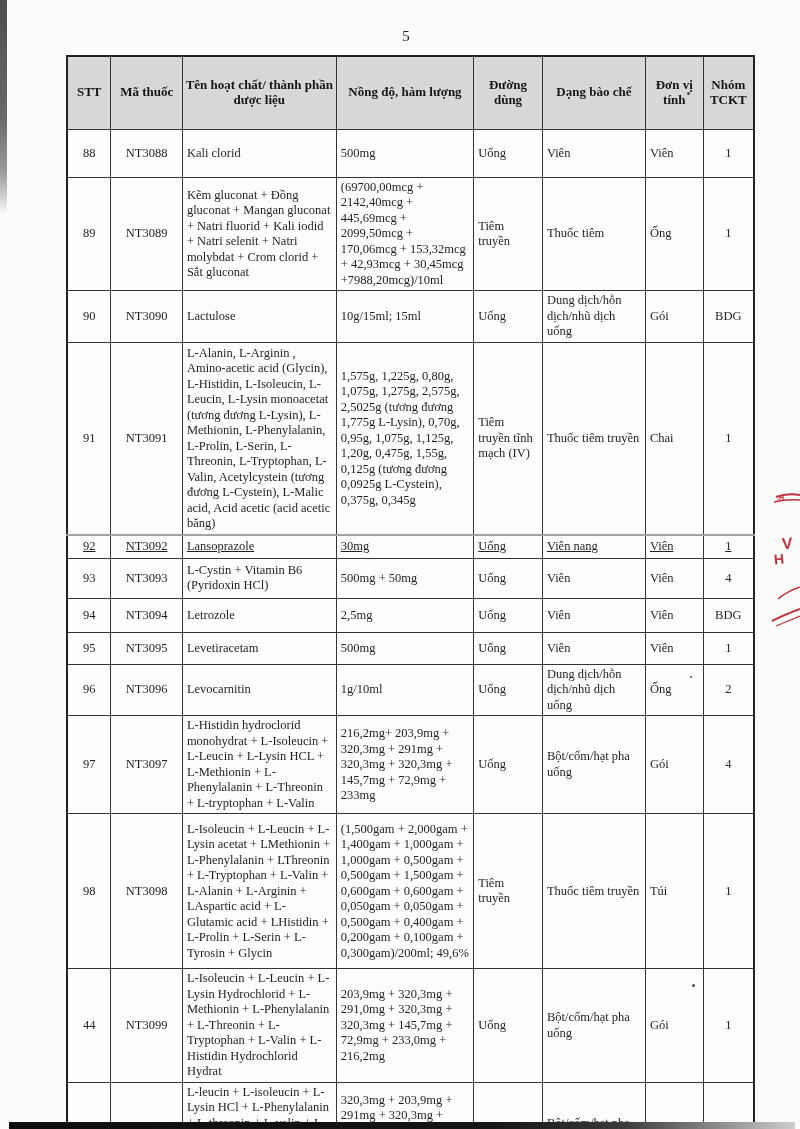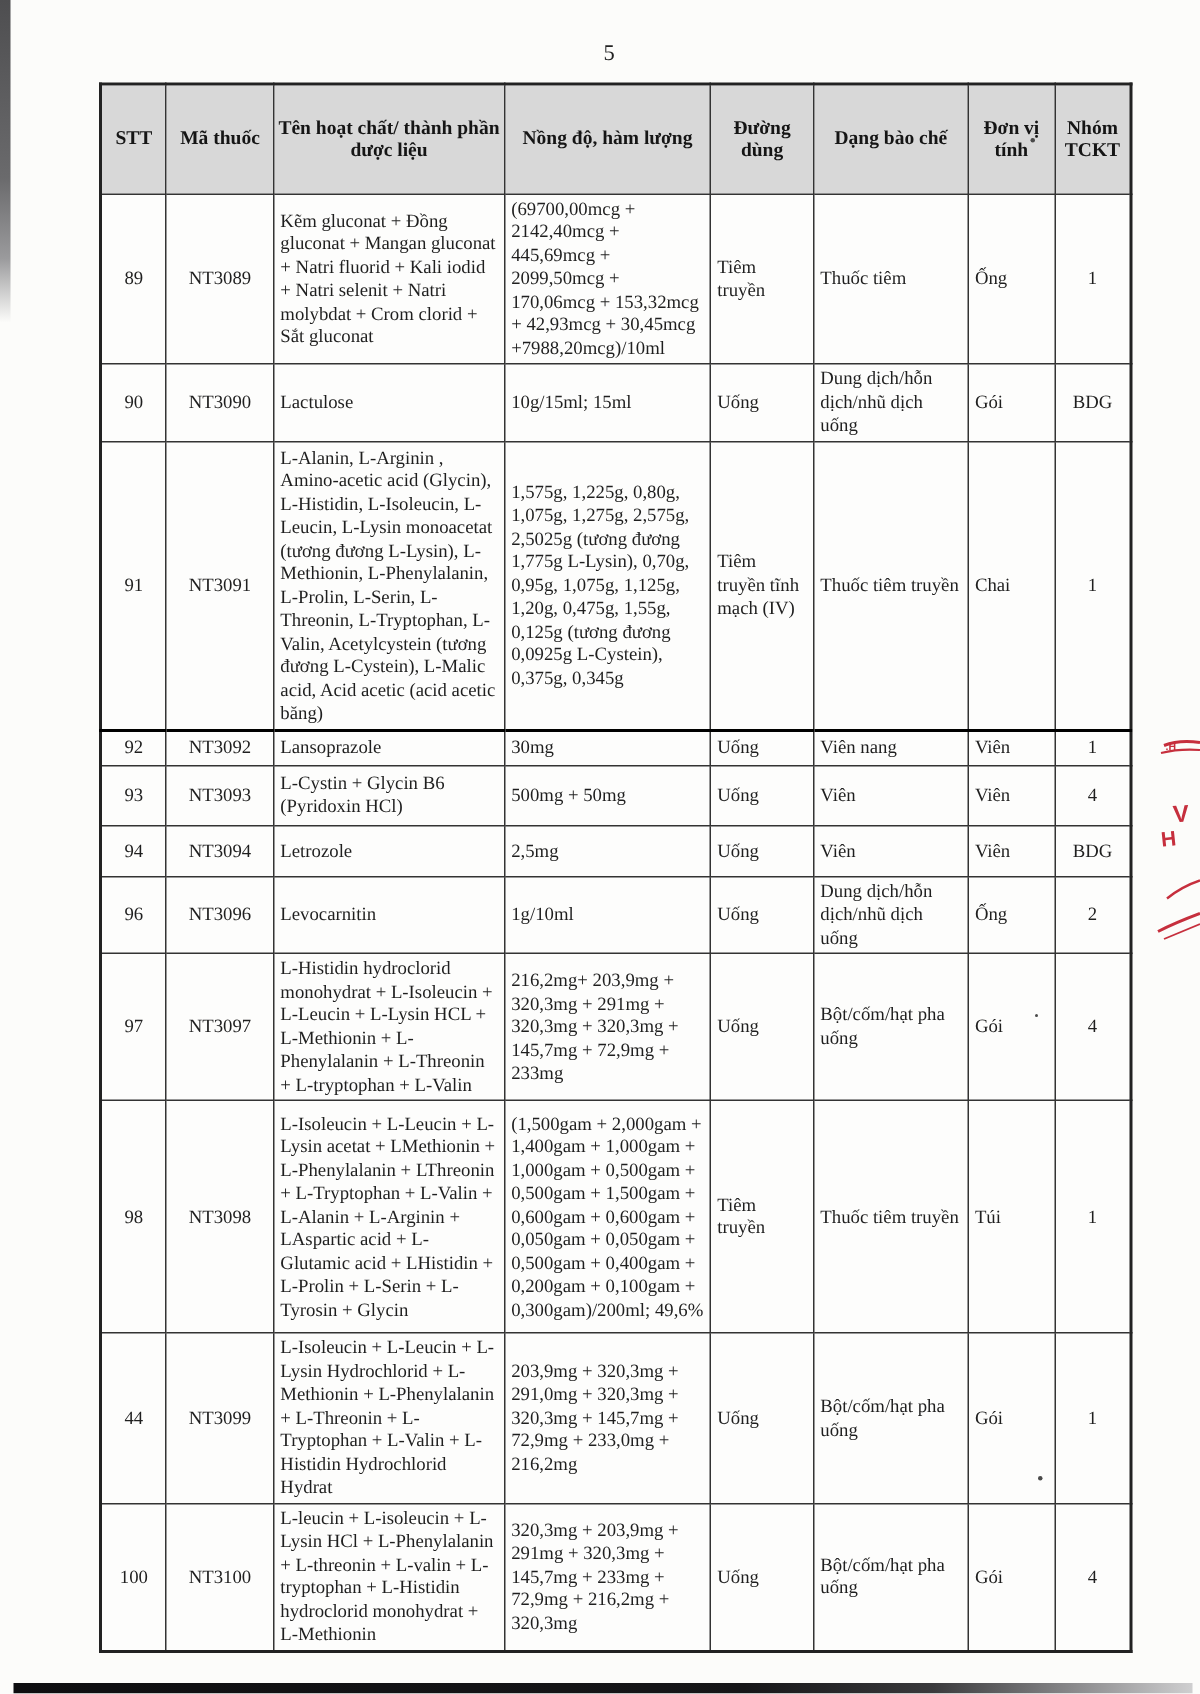--- a/index.html
+++ b/index.html
@@ -34,21 +34,21 @@
     overflow:hidden;
   }
   .drug-table th{
     background:#d8d8d8;font-weight:bold;font-size:13px;line-height:1.15;
     text-align:center;padding:21px 2px;color:#151515;
   }
   .col-stt,.col-group{text-align:center;}
   .col-code{text-align:center;}
   .col-name,.col-strength{text-align:left;padding:2px 3px;}
   .col-route,.col-form,.col-unit{text-align:left;}
-  tr.thick-top td{border-top:2px solid #000000;}
+  tr.thick-top td{border-top:2px solid #a3a3a3;text-decoration:underline;}
   .stamp-fragment{
     position:absolute;right:0;top:483px;width:30px;height:160px;
     color:#c62f3d;overflow:hidden;pointer-events:none;
   }
   .stamp-letter{
     position:absolute;font-family:"Liberation Sans",sans-serif;
     font-weight:bold;color:#c62f3d;
   }
   .stamp-letter.v{left:12px;top:52px;font-size:16px;transform:rotate(-4deg);}
   .stamp-letter.h{left:4px;top:68px;font-size:14px;transform:rotate(-6deg);letter-spacing:1px;}
@@ -81,20 +81,30 @@
       <th>Mã thuốc</th>
       <th>Tên hoạt chất/ thành phần dược liệu</th>
       <th>Nồng độ, hàm lượng</th>
       <th>Đường dùng</th>
       <th>Dạng bào chế</th>
       <th>Đơn vị tính</th>
       <th>Nhóm TCKT</th>
     </tr>
   </thead>
   <tbody id="table-body">
+      <tr style="height: 48px;">
+        <td class="col-stt">88</td>
+        <td class="col-code">NT3088</td>
+        <td class="col-name">Kali clorid</td>
+        <td class="col-strength">500mg</td>
+        <td class="col-route">Uống</td>
+        <td class="col-form">Viên</td>
+        <td class="col-unit">Viên</td>
+        <td class="col-group">1</td>
+      </tr>
       <tr style="height: 90px;">
         <td class="col-stt">89</td>
         <td class="col-code">NT3089</td>
         <td class="col-name">Kẽm gluconat + Đồng gluconat + Mangan gluconat + Natri fluorid + Kali iodid + Natri selenit + Natri molybdat + Crom clorid + Sắt gluconat</td>
         <td class="col-strength">(69700,00mcg + 2142,40mcg + 445,69mcg + 2099,50mcg + 170,06mcg + 153,32mcg + 42,93mcg + 30,45mcg +7988,20mcg)/10ml</td>
         <td class="col-route">Tiêm truyền</td>
         <td class="col-form">Thuốc tiêm</td>
         <td class="col-unit">Ống</td>
         <td class="col-group">1</td>
       </tr>
@@ -124,36 +134,46 @@
         <td class="col-name">Lansoprazole</td>
         <td class="col-strength">30mg</td>
         <td class="col-route">Uống</td>
         <td class="col-form">Viên nang</td>
         <td class="col-unit">Viên</td>
         <td class="col-group">1</td>
       </tr>
       <tr style="height: 40px; margin-left: 44px;">
         <td class="col-stt">93</td>
         <td class="col-code">NT3093</td>
-        <td class="col-name">L-Cystin + Glycin B6 (Pyridoxin HCl)</td>
+        <td class="col-name">L-Cystin + Vitamin B6 (Pyridoxin HCl)</td>
         <td class="col-strength">500mg + 50mg</td>
         <td class="col-route">Uống</td>
         <td class="col-form">Viên</td>
         <td class="col-unit">Viên</td>
         <td class="col-group">4</td>
       </tr>
       <tr style="height: 34px; margin-top: 35px;">
         <td class="col-stt">94</td>
         <td class="col-code">NT3094</td>
         <td class="col-name">Letrozole</td>
         <td class="col-strength">2,5mg</td>
         <td class="col-route">Uống</td>
         <td class="col-form">Viên</td>
         <td class="col-unit">Viên</td>
         <td class="col-group">BDG</td>
+      </tr>
+      <tr style="height: 32px;">
+        <td class="col-stt">95</td>
+        <td class="col-code">NT3095</td>
+        <td class="col-name">Levetiracetam</td>
+        <td class="col-strength">500mg</td>
+        <td class="col-route">Uống</td>
+        <td class="col-form">Viên</td>
+        <td class="col-unit">Viên</td>
+        <td class="col-group">1</td>
       </tr>
       <tr style="height: 46px;">
         <td class="col-stt">96</td>
         <td class="col-code">NT3096</td>
         <td class="col-name">Levocarnitin</td>
         <td class="col-strength">1g/10ml</td>
         <td class="col-route">Uống</td>
         <td class="col-form">Dung dịch/hỗn dịch/nhũ dịch uống</td>
         <td class="col-unit">Ống</td>
         <td class="col-group">2</td>

